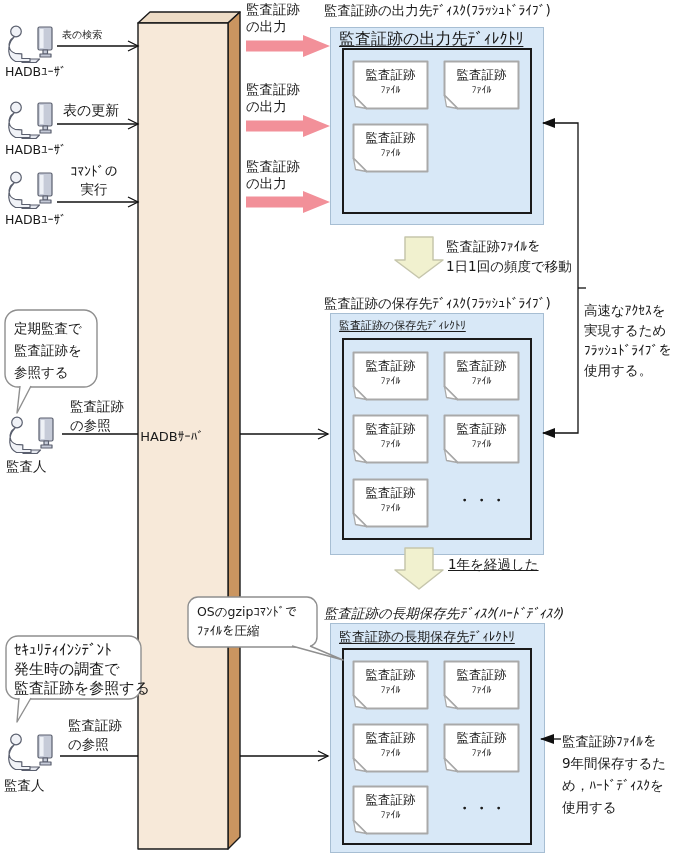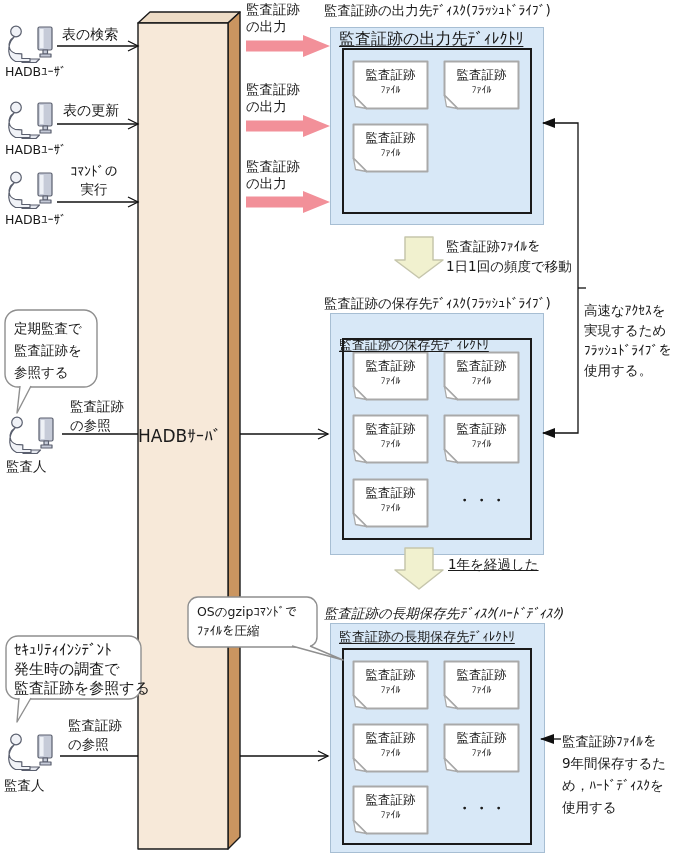--- a/index.html
+++ b/index.html
@@ -238,21 +238,21 @@
     <g fill="#fff" stroke="#8f8f8f" stroke-width="1.4" stroke-linejoin="round">
       <rect x="5" y="310" width="92" height="77" rx="13"></rect>
       <path d="M20 386 L17 413 L31 386"></path>
       <rect x="6" y="636" width="135" height="63" rx="12"></rect>
       <path d="M19 698 L17 722 L31 698"></path>
       <rect x="188" y="597" width="129" height="50" rx="10"></rect>
       <path d="M292 646 L343 660 L310 646"></path>
     </g>
   </svg>
 
-  <div class="t" style="left:62px;top:26px;font-size:14px;">表の検索</div>
+  <div class="t" style="left:62px;top:26px;font-size:10px;">表の検索</div>
   <div class="t" style="left:5px;top:63px;font-size:12.5px;">HADBﾕｰｻﾞ</div>
   <div class="t" style="left:63px;top:102px;font-size:14px;">表の更新</div>
   <div class="t" style="left:5px;top:141px;font-size:12.5px;">HADBﾕｰｻﾞ</div>
   <div class="t ctr" style="left:62px;top:162px;width:64px;line-height:18px;">
     <div>ｺﾏﾝﾄﾞの</div>
     <div>実行</div>
   </div>
   <div class="t" style="left:5px;top:211px;font-size:12.5px;">HADBﾕｰｻﾞ</div>
 
   <div class="t" style="left:246px;top:1px;">
@@ -261,27 +261,27 @@
   </div>
   <div class="t" style="left:246px;top:81px;">
     <div>監査証跡</div>
     <div>の出力</div>
   </div>
   <div class="t" style="left:246px;top:158px;">
     <div>監査証跡</div>
     <div>の出力</div>
   </div>
 
-  <div class="t ctr" style="left:138px;top:428px;width:68px;font-size:17px;">HADBｻｰﾊﾞ</div>
+  <div class="t ctr" style="left:138px;top:428px;width:68px;font-size:13px;">HADBｻｰﾊﾞ</div>
 
   <div class="t" style="left:324px;top:2px;">監査証跡の出力先ﾃﾞｨｽｸ(ﾌﾗｯｼｭﾄﾞﾗｲﾌﾞ)</div>
   <div class="t u" style="left:339px;top:30px;font-size:16px;text-decoration:underline;">監査証跡の出力先ﾃﾞｨﾚｸﾄﾘ</div>
 
   <div class="t" style="left:324px;top:295px;">監査証跡の保存先ﾃﾞｨｽｸ(ﾌﾗｯｼｭﾄﾞﾗｲﾌﾞ)</div>
-  <div class="t u" style="left:339px;top:336px;font-size:13px;">監査証跡の保存先ﾃﾞｨﾚｸﾄﾘ</div>
+  <div class="t u" style="left:339px;top:317px;font-size:11px;">監査証跡の保存先ﾃﾞｨﾚｸﾄﾘ</div>
 
   <div class="t" style="left:324px;top:605px;font-style:italic;">監査証跡の長期保存先ﾃﾞｨｽｸ(ﾊｰﾄﾞﾃﾞｨｽｸ)</div>
   <div class="t u" style="left:339px;top:628px;font-size:13px;">監査証跡の長期保存先ﾃﾞｨﾚｸﾄﾘ</div>
 
   <div class="t ctr ellip" style="left:443px;top:492px;width:80px;">・・・</div>
   <div class="t ctr ellip" style="left:443px;top:800px;width:80px;">・・・</div>
 
   <div class="t" style="left:446px;top:236px;line-height:20px;">
     <div>監査証跡ﾌｧｲﾙを</div>
     <div>1日1回の頻度で移動</div>

